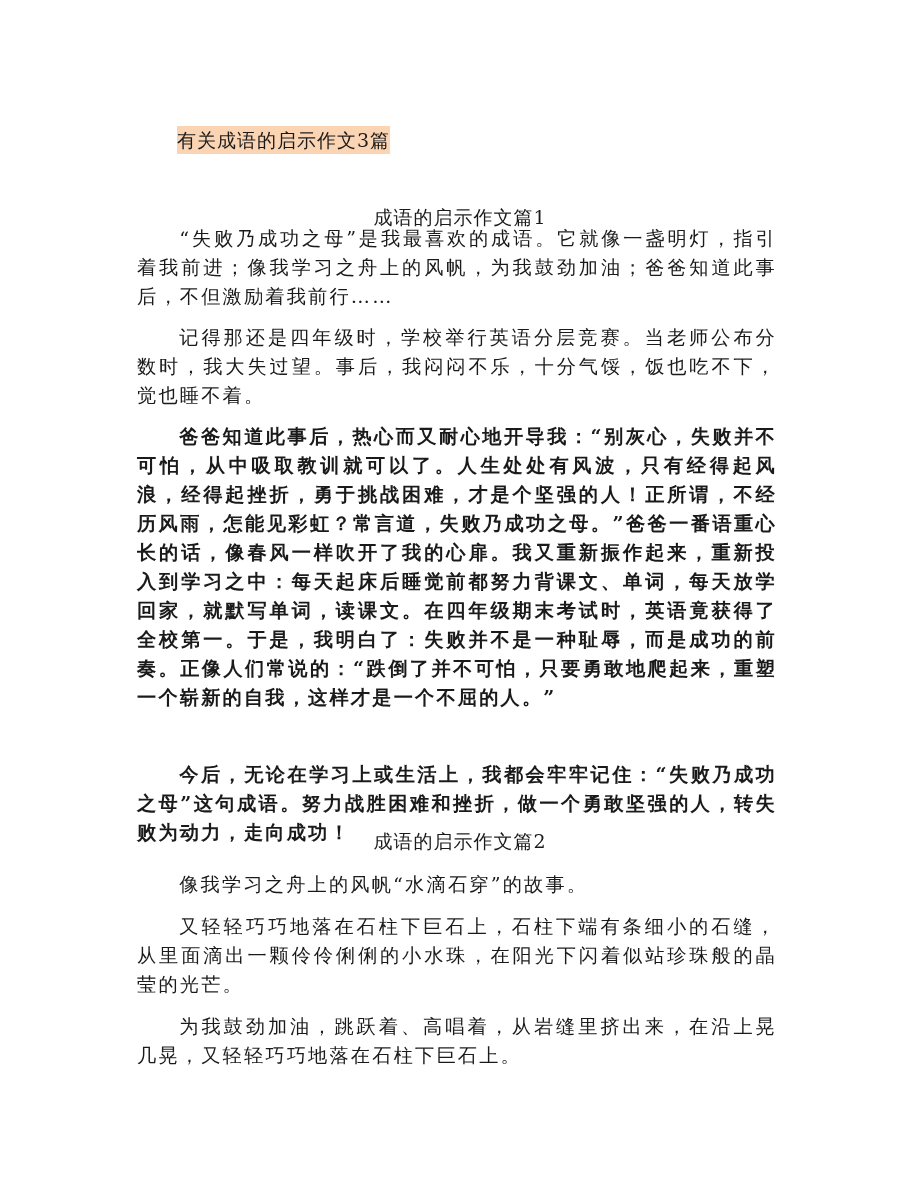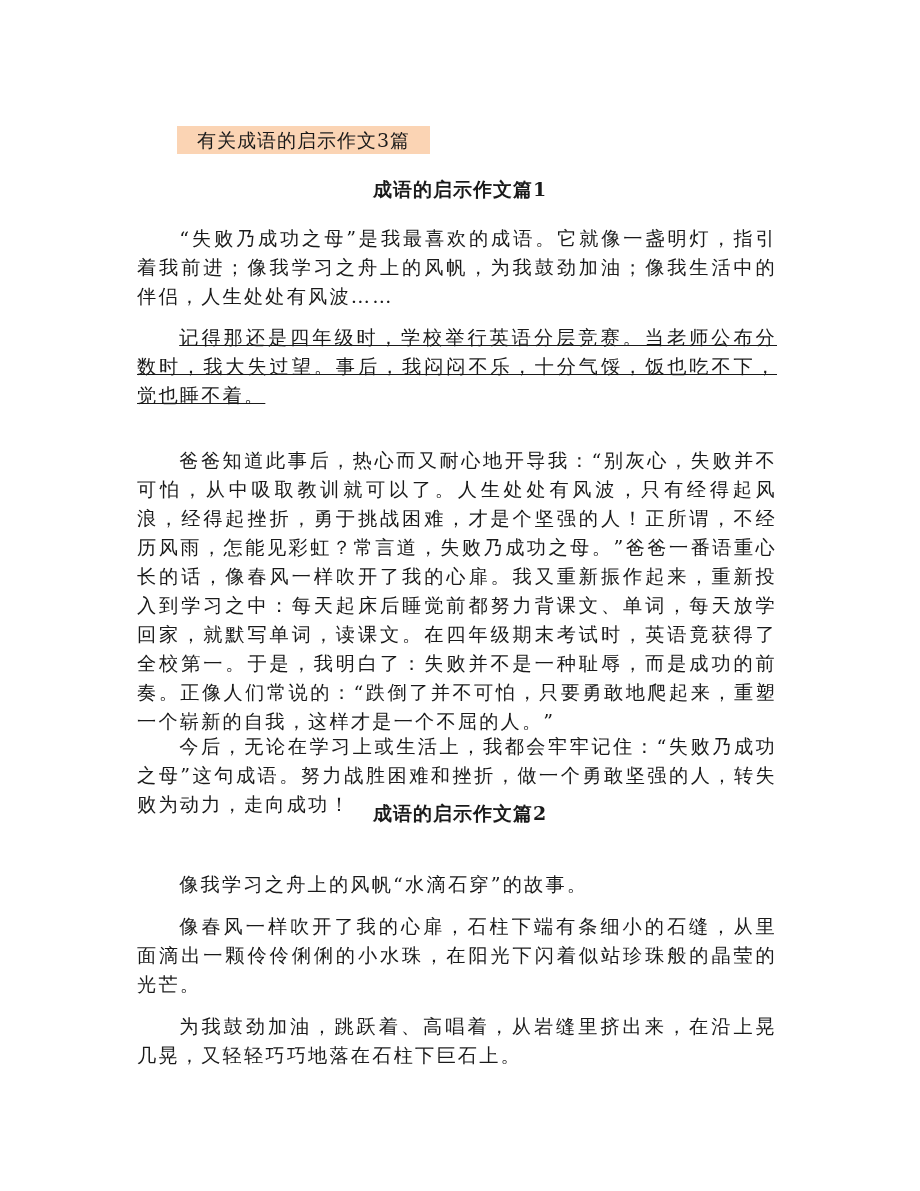--- a/index.html
+++ b/index.html
@@ -1,33 +1,33 @@
 <!DOCTYPE html>
 <html><head>
 <meta charset="utf-8">
 <style>
   html, body { margin:0; padding:0; background:#ffffff; }
   body { width:920px; height:1191px; position:relative; overflow:hidden;
          font-family:"DejaVu Serif", "Liberation Serif", serif; color:#1a1a1a; }
   .doc-title { position:absolute; left:177px; top:126px; background:#fbd4b4;
-               font-size:19px; line-height:28px; padding:0 20px; letter-spacing:1px; }
+               font-size:19px; line-height:28px; padding:0 0; letter-spacing:1px; }
   .section-heading { position:absolute; left:0; width:920px; text-align:center;
-                     font-size:19px; font-weight:bold; letter-spacing:1px; }
+                     font-size:19px; font-weight:normal; letter-spacing:1px;margin-top:28px; }
   .para { position:absolute; left:137px; width:640px; font-size:19.2px; line-height:29px;
           text-indent:2.2em; letter-spacing:2.2px; text-align:justify; margin:0; }
 </style>
 </head>
 <body>
 
 <div>
   <div class="doc-title">有关成语的启示作文3篇</div>
 
   <div class="section-heading" style="top:177px;">成语的启示作文篇1</div>
-  <p class="para" style="top:224px;">“失败乃成功之母”是我最喜欢的成语。它就像一盏明灯，指引着我前进；像我学习之舟上的风帆，为我鼓劲加油；像我生活中的伴侣，人生处处有风波……</p>
-  <p class="para" style="top:323px;text-decoration:underline;">记得那还是四年级时，学校举行英语分层竞赛。当老师公布分数时，我大失过望。事后，我闷闷不乐，十分气馁，饭也吃不下，觉也睡不着。</p>
-  <p class="para" style="top:446px;">爸爸知道此事后，热心而又耐心地开导我：“别灰心，失败并不可怕，从中吸取教训就可以了。人生处处有风波，只有经得起风浪，经得起挫折，勇于挑战困难，才是个坚强的人！正所谓，不经历风雨，怎能见彩虹？常言道，失败乃成功之母。”爸爸一番语重心长的话，像春风一样吹开了我的心扉。我又重新振作起来，重新投入到学习之中：每天起床后睡觉前都努力背课文、单词，每天放学回家，就默写单词，读课文。在四年级期末考试时，英语竟获得了全校第一。于是，我明白了：失败并不是一种耻辱，而是成功的前奏。正像人们常说的：“跌倒了并不可怕，只要勇敢地爬起来，重塑一个崭新的自我，这样才是一个不屈的人。”</p>
-  <p class="para" style="top:732px;">今后，无论在学习上或生活上，我都会牢牢记住：“失败乃成功之母”这句成语。努力战胜困难和挫折，做一个勇敢坚强的人，转失败为动力，走向成功！</p>
+  <p class="para" style="top:224px;">“失败乃成功之母”是我最喜欢的成语。它就像一盏明灯，指引着我前进；像我学习之舟上的风帆，为我鼓劲加油；爸爸知道此事后，不但激励着我前行……</p>
+  <p class="para" style="top:323px;">记得那还是四年级时，学校举行英语分层竞赛。当老师公布分数时，我大失过望。事后，我闷闷不乐，十分气馁，饭也吃不下，觉也睡不着。</p>
+  <p class="para" style="top:422px;font-weight:bold;">爸爸知道此事后，热心而又耐心地开导我：“别灰心，失败并不可怕，从中吸取教训就可以了。人生处处有风波，只有经得起风浪，经得起挫折，勇于挑战困难，才是个坚强的人！正所谓，不经历风雨，怎能见彩虹？常言道，失败乃成功之母。”爸爸一番语重心长的话，像春风一样吹开了我的心扉。我又重新振作起来，重新投入到学习之中：每天起床后睡觉前都努力背课文、单词，每天放学回家，就默写单词，读课文。在四年级期末考试时，英语竟获得了全校第一。于是，我明白了：失败并不是一种耻辱，而是成功的前奏。正像人们常说的：“跌倒了并不可怕，只要勇敢地爬起来，重塑一个崭新的自我，这样才是一个不屈的人。”</p>
+  <p class="para" style="top:760px;font-weight:bold;">今后，无论在学习上或生活上，我都会牢牢记住：“失败乃成功之母”这句成语。努力战胜困难和挫折，做一个勇敢坚强的人，转失败为动力，走向成功！</p>
 
   <div class="section-heading" style="top:801px;">成语的启示作文篇2</div>
   <p class="para" style="top:870px;">像我学习之舟上的风帆“水滴石穿”的故事。</p>
-  <p class="para" style="top:912px;">像春风一样吹开了我的心扉，石柱下端有条细小的石缝，从里面滴出一颗伶伶俐俐的小水珠，在阳光下闪着似站珍珠般的晶莹的光芒。</p>
+  <p class="para" style="top:912px;">又轻轻巧巧地落在石柱下巨石上，石柱下端有条细小的石缝，从里面滴出一颗伶伶俐俐的小水珠，在阳光下闪着似站珍珠般的晶莹的光芒。</p>
   <p class="para" style="top:1012px;">为我鼓劲加油，跳跃着、高唱着，从岩缝里挤出来，在沿上晃几晃，又轻轻巧巧地落在石柱下巨石上。</p>
 </div>
 
 </body></html>

